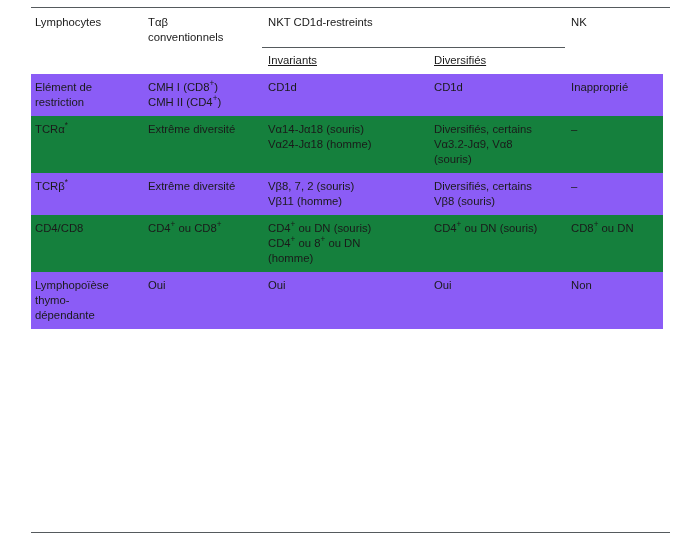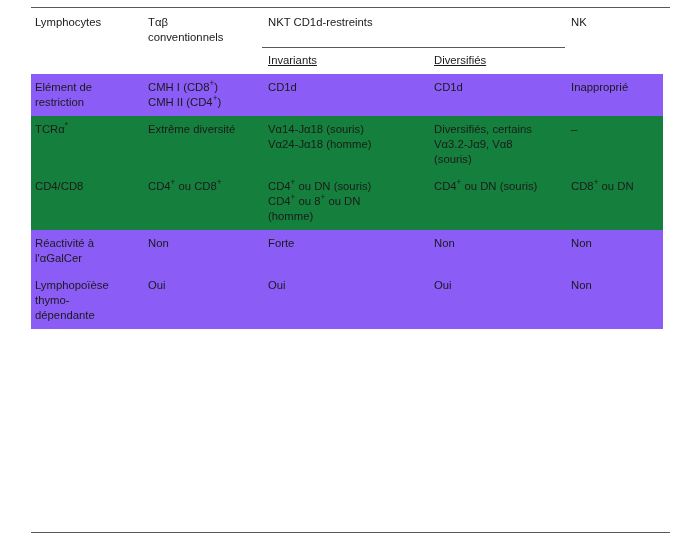--- a/index.html
+++ b/index.html
@@ -137,33 +137,33 @@
           <td class="cell">CD1d</td>
           <td class="cell">Inapproprié</td>
         </tr>
         <tr class="row-plain">
           <td class="cell">TCRα<sup>*</sup></td>
           <td class="cell">Extrême diversité</td>
           <td class="cell">Vα14-Jα18 (souris)<br>Vα24-Jα18 (homme)</td>
           <td class="cell">Diversifiés, certains<br>Vα3.2-Jα9, Vα8<br>(souris)</td>
           <td class="cell">–</td>
         </tr>
+        <tr class="row-green">
+          <td class="cell">TCRβ<sup>*</sup></td>
+          <td class="cell">Extrême diversité</td>
+          <td class="cell">Vβ8, 7, 2 (souris)<br>Vβ11 (homme)</td>
+          <td class="cell">Diversifiés, certains<br>Vβ8 (souris)</td>
+          <td class="cell">–</td>
+        </tr>
         <tr class="row-plain">
           <td class="cell">CD4/CD8</td>
           <td class="cell">CD4<sup>+</sup> ou CD8<sup>+</sup></td>
           <td class="cell">CD4<sup>+</sup> ou DN (souris)<br>CD4<sup>+</sup> ou 8<sup>+</sup> ou DN<br>(homme)</td>
           <td class="cell">CD4<sup>+</sup> ou DN (souris)</td>
           <td class="cell">CD8<sup>+</sup> ou DN</td>
-        </tr>
-        <tr class="row-green">
-          <td class="cell">Réactivité à<br>l'αGalCer</td>
-          <td class="cell">Non</td>
-          <td class="cell">Forte</td>
-          <td class="cell">Non</td>
-          <td class="cell">Non</td>
         </tr>
         <tr class="row-green">
           <td class="cell">Lymphopoïèse<br>thymo-<br>dépendante</td>
           <td class="cell">Oui</td>
           <td class="cell">Oui</td>
           <td class="cell">Oui</td>
           <td class="cell">Non</td>
         </tr>
       </tbody>
   </table>

